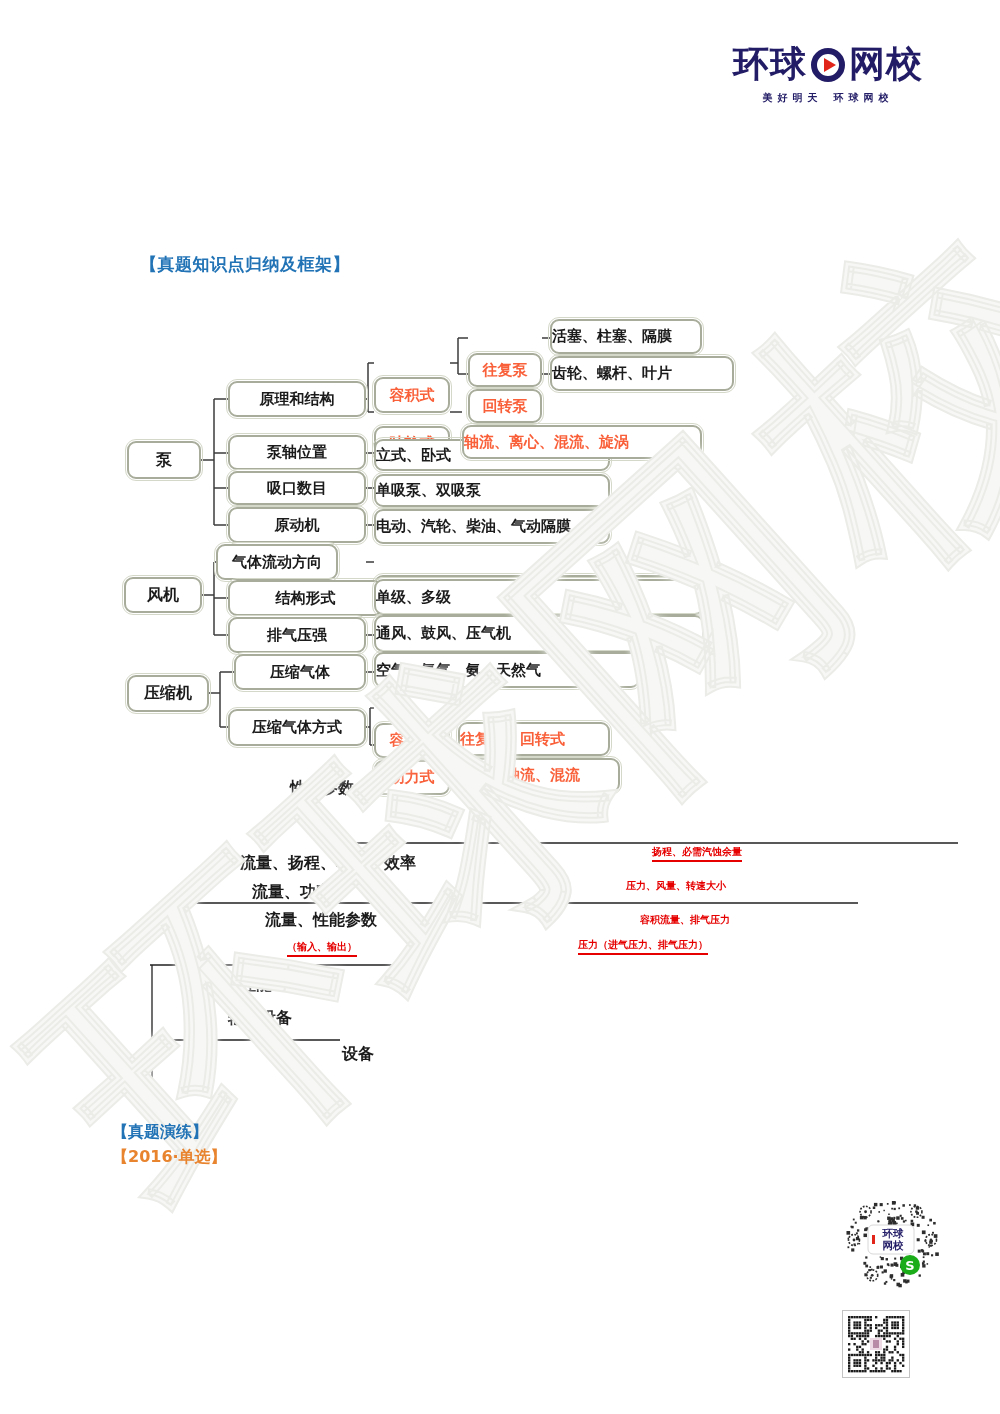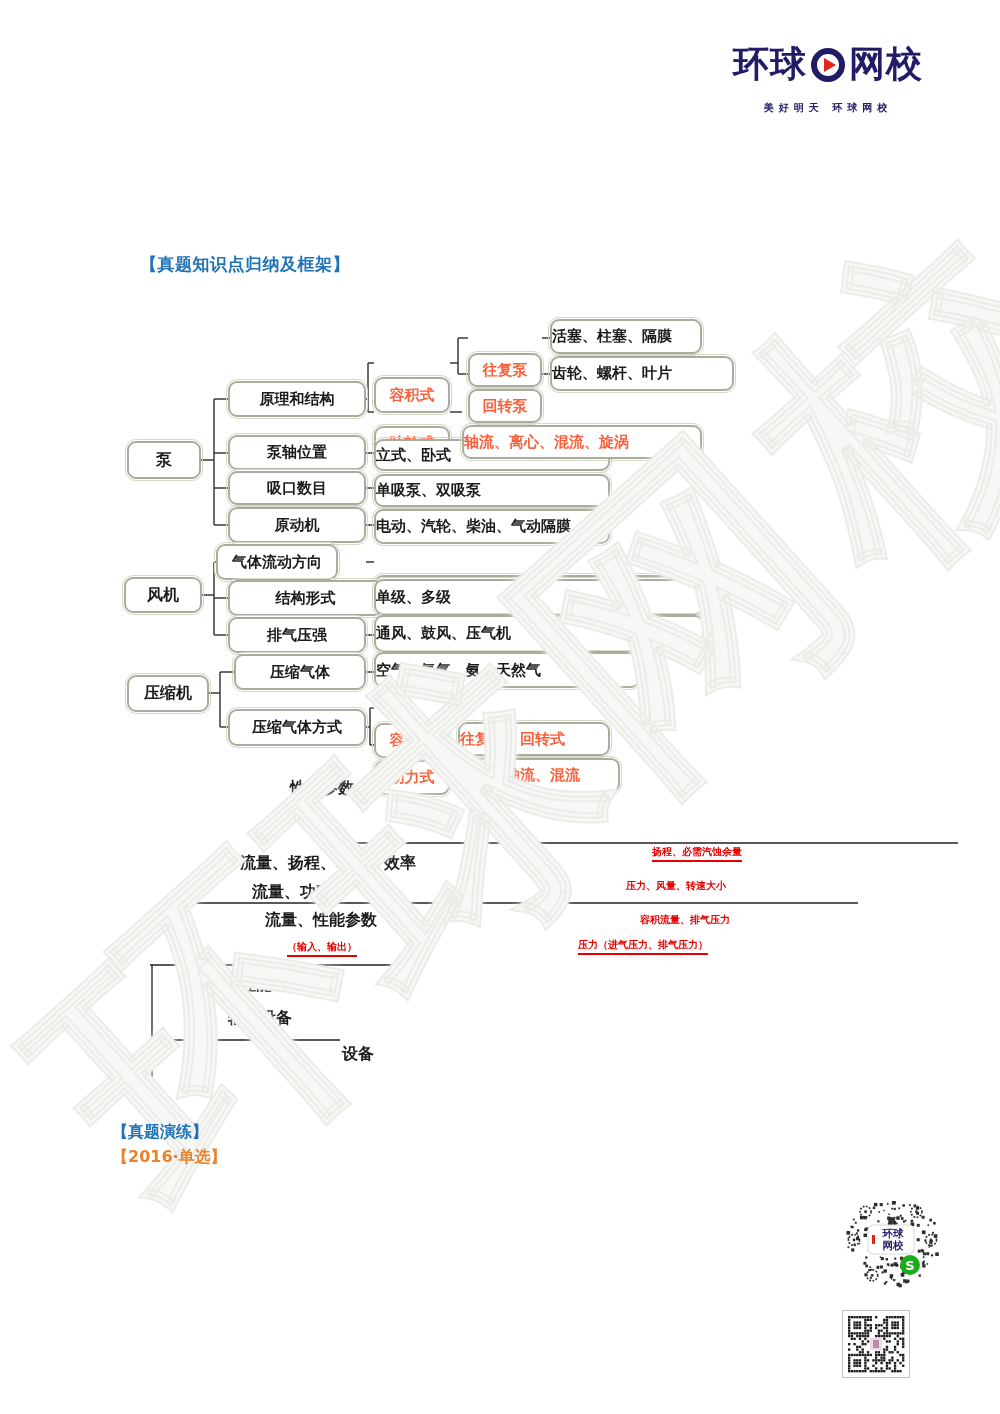--- a/index.html
+++ b/index.html
@@ -6,22 +6,22 @@
   #page{position:relative;width:1000px;height:1414px;background:#fff;overflow:hidden;
         font-family:"DejaVu Sans","Liberation Sans",sans-serif;}
   
   .logo{position:absolute;left:728px;top:40px;width:200px;z-index:30;text-align:center;}
   .logo-main{display:flex;align-items:center;justify-content:center;gap:4px;
              font-weight:bold;font-size:36px;color:var(--navy);letter-spacing:1px;}
   .play{display:inline-block;width:22px;height:22px;border-radius:50%;
         border:6px solid var(--navy);position:relative;}
   .play::after{content:"";position:absolute;left:7px;top:4px;width:0;height:0;
         border-left:12px solid #e1251b;border-top:7px solid transparent;border-bottom:7px solid transparent;}
-  .logo-tagline{margin-top:12px;font-size:10px;font-weight:bold;color:var(--navy);
-        letter-spacing:5px;white-space:nowrap;}
+  .logo-tagline{margin-top:2px;font-size:10px;font-weight:bold;color:var(--navy);
+        letter-spacing:5px;white-space:nowrap;font-family:Liberation Mono, monospace;}
   
   .heading{position:absolute;left:112px;top:253px;font-size:17px;font-weight:bold;
         color:var(--blue);z-index:30;letter-spacing:.5px;margin-left:28px;}
   .exercise-heading{position:absolute;left:112px;top:1122px;font-size:16px;font-weight:bold;
         color:var(--blue);z-index:30;}
   .exercise-tag{position:absolute;left:112px;top:1147px;font-size:16px;font-weight:bold;
         color:var(--orange);z-index:30;}
   
   .node{position:absolute;box-sizing:border-box;border:2px solid var(--boxborder);
         outline:1px solid #d4d8c8;outline-offset:1px;border-radius:9px;background:#fff;

